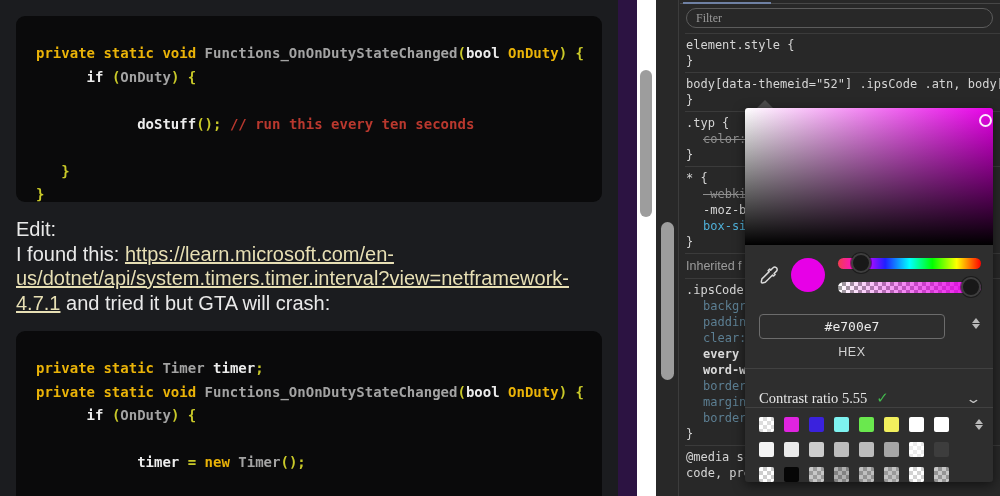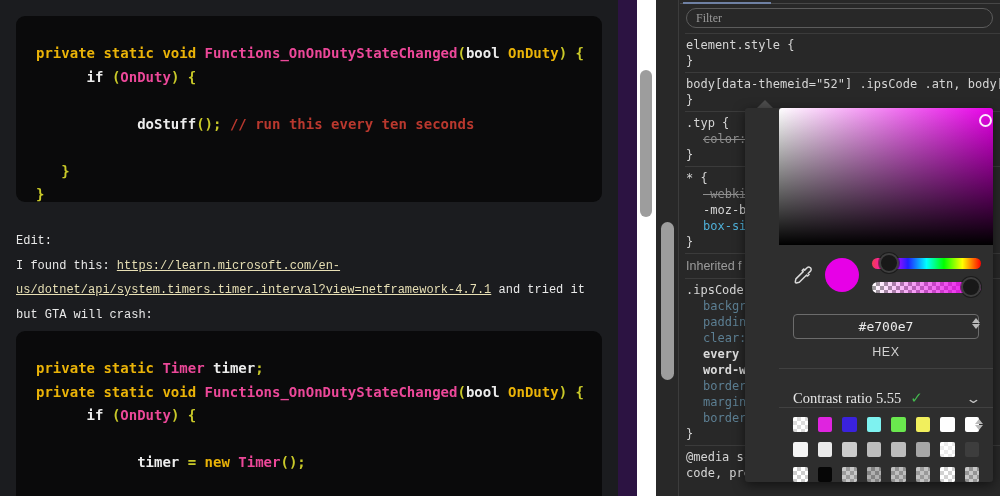--- a/index.html
+++ b/index.html
@@ -7,23 +7,23 @@
   .abs { position:absolute; }
   #stage { position:relative; width:1000px; height:496px; overflow:hidden; }
 
   
   #page { left:0; top:0; width:618px; height:496px; background:#1b1c1f; }
   .code-block { background:#0a0a0b; border-radius:9px; padding:26px 10px 20px 20px;
                 font-family:"DejaVu Sans Mono",monospace; font-size:14px; line-height:23.5px;
                 font-weight:bold; white-space:pre; overflow:hidden; }
   #code1 { left:16px; top:16px; width:586px; height:186px; }
   #code2 { left:16px; top:331px; width:586px; height:165px; border-radius:9px 9px 0 0; }
-  .tk-k { color:#eab308; } .tk-m { color:#ec4899; } .tk-y { color:#c9c929; }
+  .tk-k { color:#eab308; } .tk-m { color:#a3a3a3; } .tk-y { color:#c9c929; }
   .tk-w { color:#ececec; } .tk-r { color:#b9382e; } .tk-p { color:#ececec; }
-  #edit { left:16px; top:229px; width:596px; color:#e9e9e9; font-size:12px; line-height:24.5px;font-family:Liberation Mono, monospace; }
+  #edit { left:16px; top:217px; width:596px; color:#e9e9e9; font-size:20px; line-height:24.5px; }
   #edit a { color:#e7dfb4; text-decoration:underline; overflow-wrap:anywhere; }
 
   
   #purple { left:618px; top:0; width:19px; height:496px;
     background:linear-gradient(180deg,#221034 0%,#2a1342 22%,#331а4e 40%,#381a55 55%,#2c1243 75%,#47285f 92%,#513063 100%);
     background-color:#2c1342; }
   #page-sb { left:637px; top:0; width:19px; height:496px; background:#ffffff; }
   #page-sb .thumb { left:3px; top:70px; width:12px; height:147px; background:#9d9d9d; border-radius:7px; }
 
   
@@ -47,21 +47,21 @@
   .c-sel { color:#d5d5d5; } .c-prop { color:#4fb0d8; } .c-val { color:#d5d5d5; }
   .c-dim { color:#5c7f93; } .c-bright { color:#dadada; font-weight:bold; }
   .c-struck { color:#8f8f8f; text-decoration:line-through; }
   .swatch-sq { display:inline-block; width:10px; height:10px; background:#e700e7;
             border:1px solid #8a8a8a; margin:0 4px 0 1px; vertical-align:-1px; }
 
   
   #picker-caret { left:756px; top:100px; width:0; height:0;
       border-left:9px solid transparent; border-right:9px solid transparent; border-bottom:9px solid #4c4c4c; }
   #picker { left:745px; top:108px; width:248px; height:374px; background:#2e2e2e; border-radius:3px;
-      box-shadow:0 3px 12px rgba(0,0,0,.55); z-index:10; font-family:"Liberation Sans",sans-serif;padding-left:34px; }
+      box-shadow:0 3px 12px rgba(0,0,0,.55); z-index:10; font-family:"Liberation Sans",sans-serif; }
   #grad { position:relative; height:137px; border-radius:3px 3px 0 0;
       background:linear-gradient(to top,#000,rgba(0,0,0,0)),linear-gradient(to right,#fff,#e700e7); }
   #grad-ring { position:absolute; right:1px; top:6px; width:13px; height:13px; border-radius:50%;
       border:2px solid rgba(255,255,255,.92); }
   #controls { display:flex; align-items:center; height:60px; padding:0 12px; }
   #dropper { width:24px; height:24px; flex:0 0 auto; }
   #cur-swatch { width:34px; height:34px; border-radius:50%; margin-left:10px; flex:0 0 auto; }
   #sliders { flex:1; margin-left:13px; }
   .slider { position:relative; height:11px; border-radius:6px; }
   #hue { background:linear-gradient(to right,#f23c50 0%,#f0f 16%,#1f1fff 33%,#0ff 50%,#0f0 66%,#ff0 83%,#f00 100%); }

